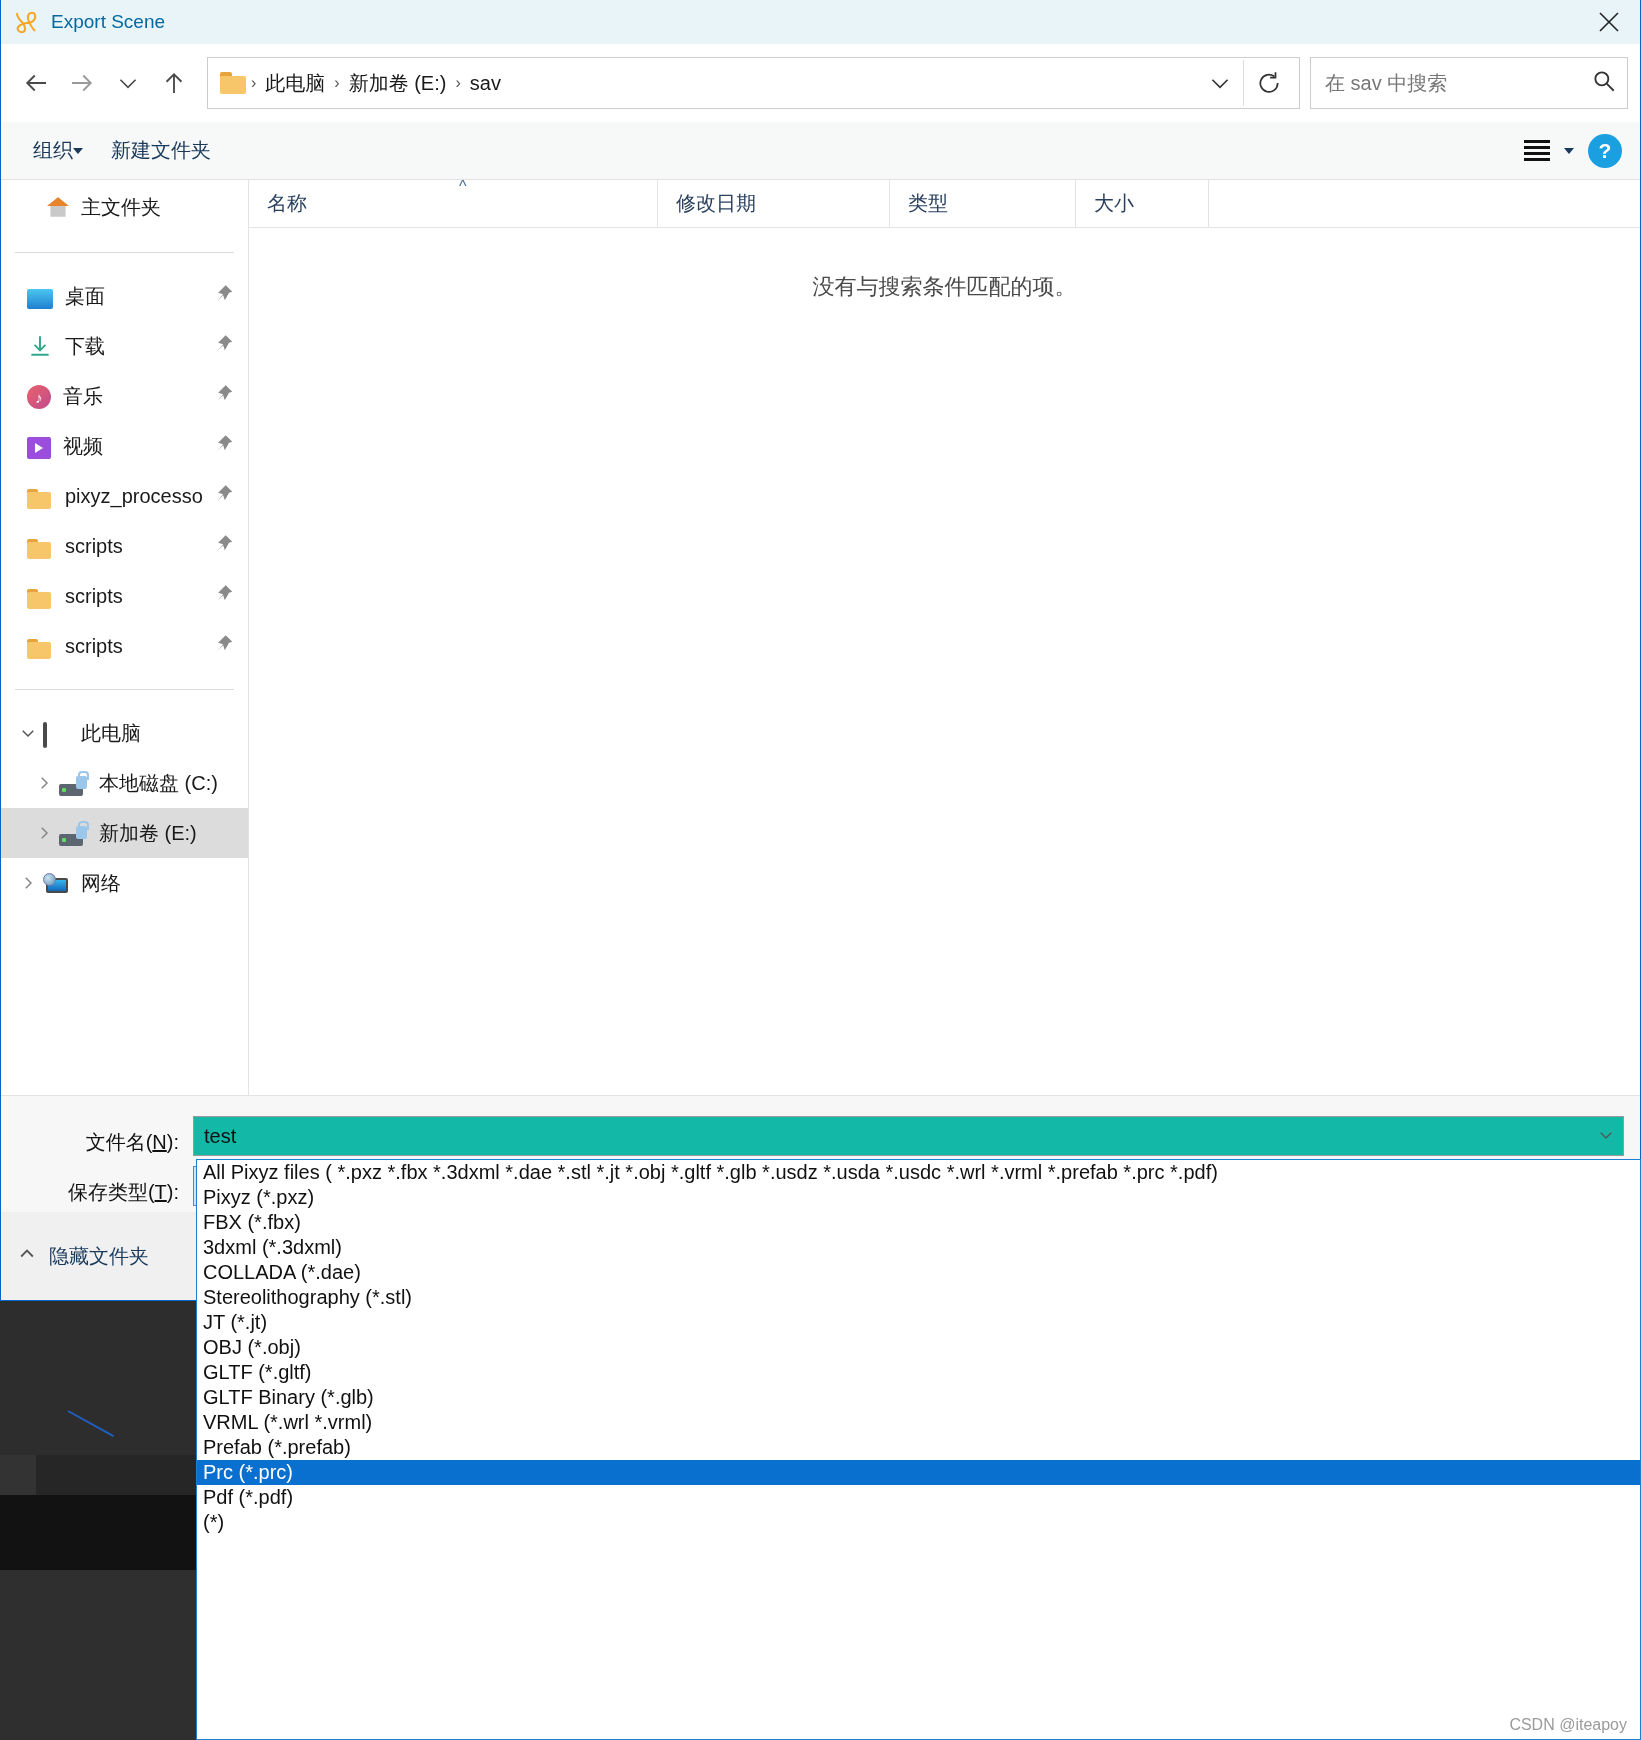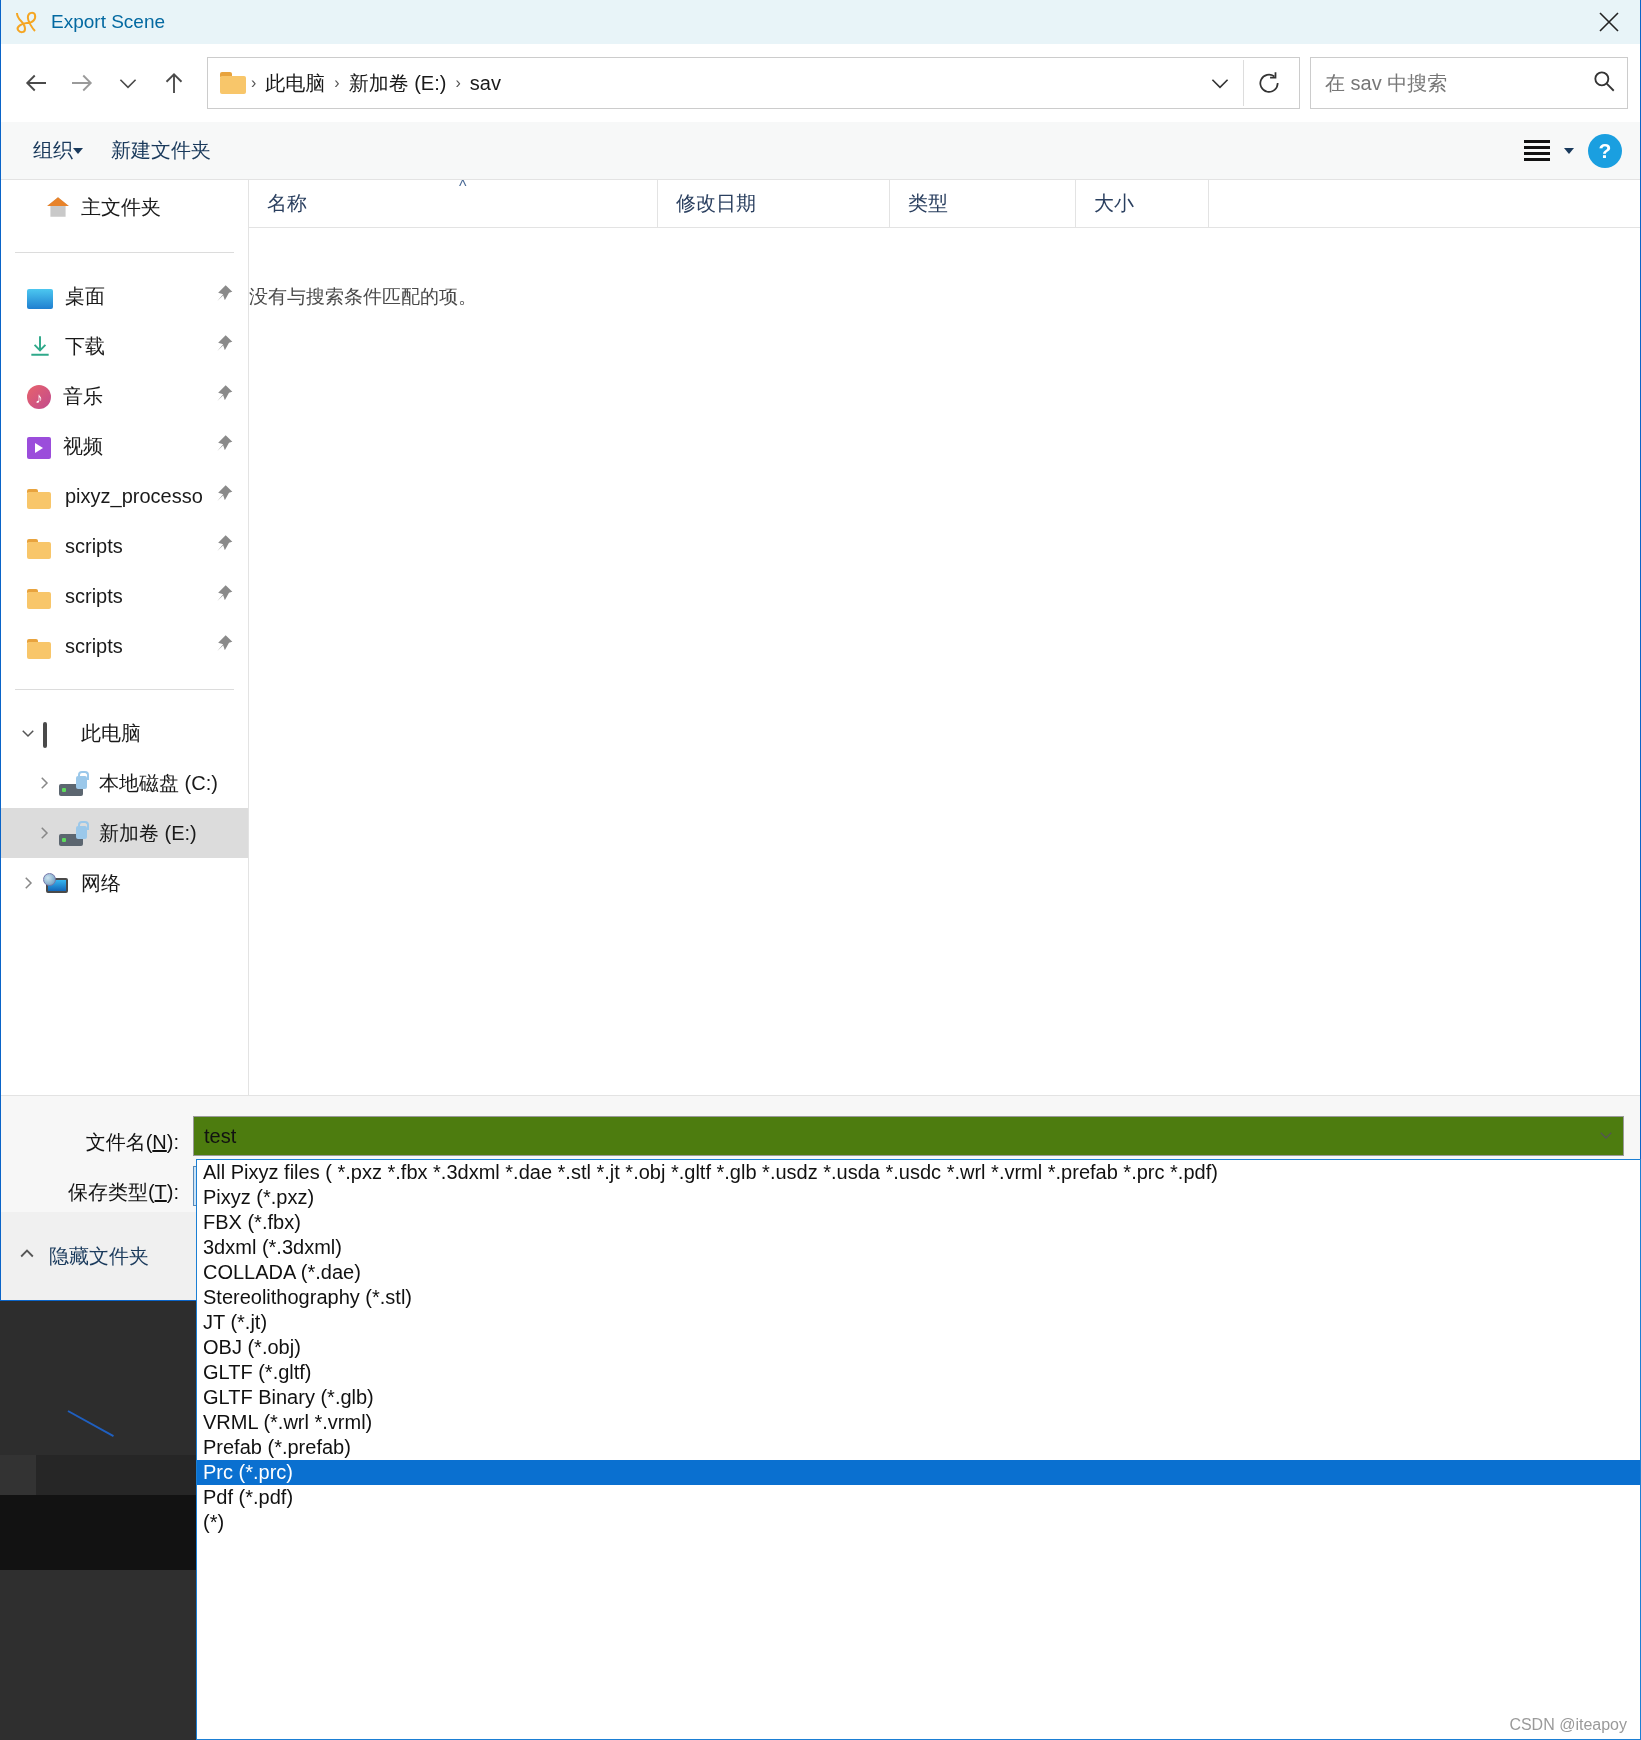--- a/index.html
+++ b/index.html
@@ -118,29 +118,29 @@
   .filelist { flex: 1 1 auto; background: #fff; display: flex; flex-direction: column; min-width: 0; position: relative; }
   .columns { height: 48px; display: flex; align-items: center; border-bottom: 1px solid #e3e3e3; position: relative; }
   .col { font-size: 20px; color: #2a3f5f; padding-left: 18px; height: 48px; display: flex; align-items: center; position: relative; text-align: center; }
   .col + .col { border-left: 1px solid #e3e3e3; }
   .col.name { width: 408px; flex: none; }
   .col.date { width: 232px; flex: none; }
   .col.type { width: 186px; flex: none; }
   .col.size { width: 133px; flex: none; }
   .col.pad { flex: 1 1 auto; }
   .sort-caret { position: absolute; left: 210px; top: -2px; color: #4a6a96; font-size: 16px; }
-  .empty-msg { font-size: 19px; color: #4a4a4a; margin-top: 56px; }
+  .empty-msg { text-align: center; font-size: 22px; color: #4a4a4a; margin-top: 44px; }
 
   
   .footer { flex: none; background: #f7f7f7; border-top: 1px solid #e3e3e3; padding: 16px 0 0 0; position: relative; }
   .formrow { display: flex; align-items: flex-end; height: 44px; margin-bottom: 6px; }
   .formlabel { width: 192px; flex: none; text-align: right; padding-right: 14px; font-size: 20px; color: #111; }
   .formlabel u { text-decoration: underline; }
   .field {
-    flex: 1 1 auto; margin-right: 16px; height: 40px; border: 1px solid #9a9a9a; background: #4d7c0f;
+    flex: 1 1 auto; margin-right: 16px; height: 40px; border: 1px solid #9a9a9a; background: #14b8a6;
     display: flex; align-items: center; padding: 0 8px 0 10px; font-size: 20px; color: #111;
   }
   .field .val { flex: 1; }
   .field .caret { color: #555; font-size: 14px; }
   .field.combo { background: #cce4f7; border-color: #5a8ab8; }
   .hidden-folders { height: 88px; display: flex; align-items: center; padding-left: 16px; gap: 12px; background: #f0f0f0; }
   .hf-caret { color: #555; font-size: 16px; }
   .hf-text { font-size: 20px; color: #1a3a5c; }
 
   

